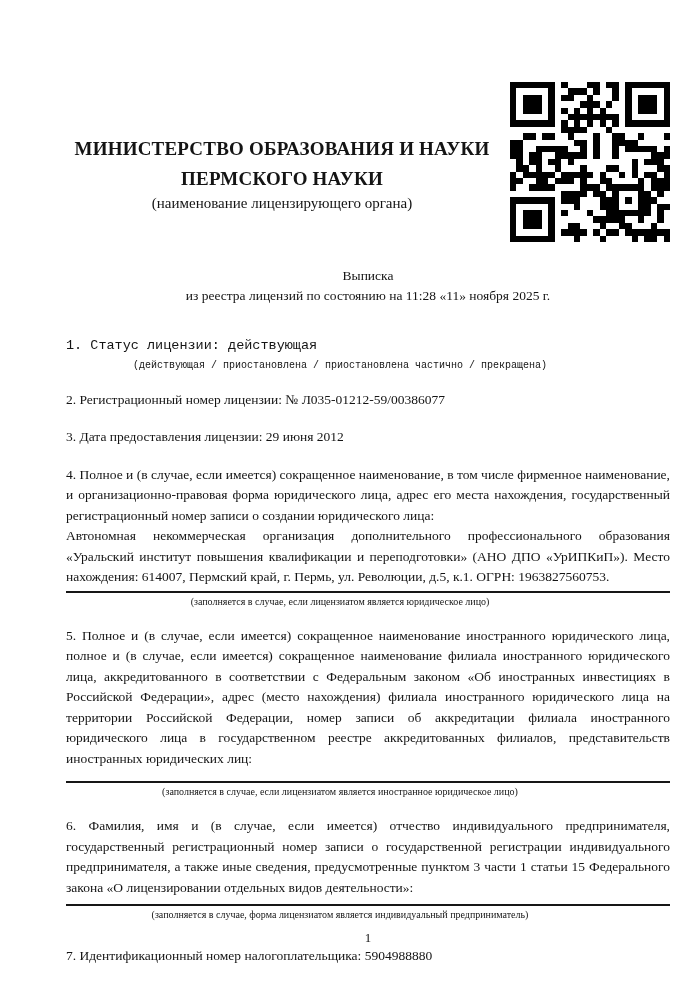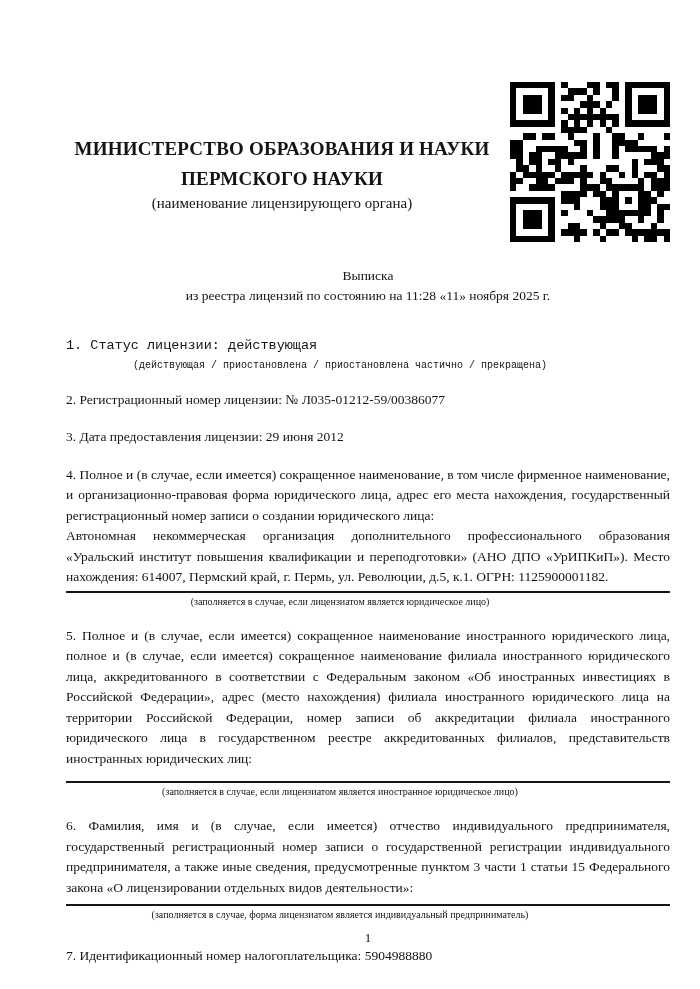--- a/index.html
+++ b/index.html
@@ -403,21 +403,21 @@
     <div class="para">
       <div>2. Регистрационный номер лицензии: № Л035-01212-59/00386077</div>
     </div>
 
     <div class="para">
       <div>3. Дата предоставления лицензии: 29 июня 2012</div>
     </div>
 
     <div class="para">
       <div class="just">4. Полное и (в случае, если имеется) сокращенное наименование, в том числе фирменное наименование, и организационно-правовая форма юридического лица, адрес его места нахождения, государственный регистрационный номер записи о создании юридического лица:</div>
-      <div class="just">Автономная некоммерческая организация дополнительного профессионального образования «Уральский институт повышения квалификации и переподготовки» (АНО ДПО «УрИПКиП»). Место нахождения: 614007, Пермский край, г. Пермь, ул. Революции, д.5, к.1. ОГРН: 1125900001182.</div>
+      <div class="just">Автономная некоммерческая организация дополнительного профессионального образования «Уральский институт повышения квалификации и переподготовки» (АНО ДПО «УрИПКиП»). Место нахождения: 614007, Пермский край, г. Пермь, ул. Революции, д.5, к.1. ОГРН: 1963827560753.</div>
       <div class="rule m3"></div>
       <div class="caption">(заполняется в случае, если лицензиатом является юридическое лицо)</div>
     </div>
 
     <div class="para">
       <div class="just">5. Полное и (в случае, если имеется) сокращенное наименование иностранного юридического лица, полное и (в случае, если имеется) сокращенное наименование филиала иностранного юридического лица, аккредитованного в соответствии с Федеральным законом «Об иностранных инвестициях в Российской Федерации», адрес (место нахождения) филиала иностранного юридического лица на территории Российской Федерации, номер записи об аккредитации филиала иностранного юридического лица в государственном реестре аккредитованных филиалов, представительств иностранных юридических лиц:</div>
       <div class="just"></div>
       <div class="rule m12"></div>
       <div class="caption">(заполняется в случае, если лицензиатом является иностранное юридическое лицо)</div>
     </div>

